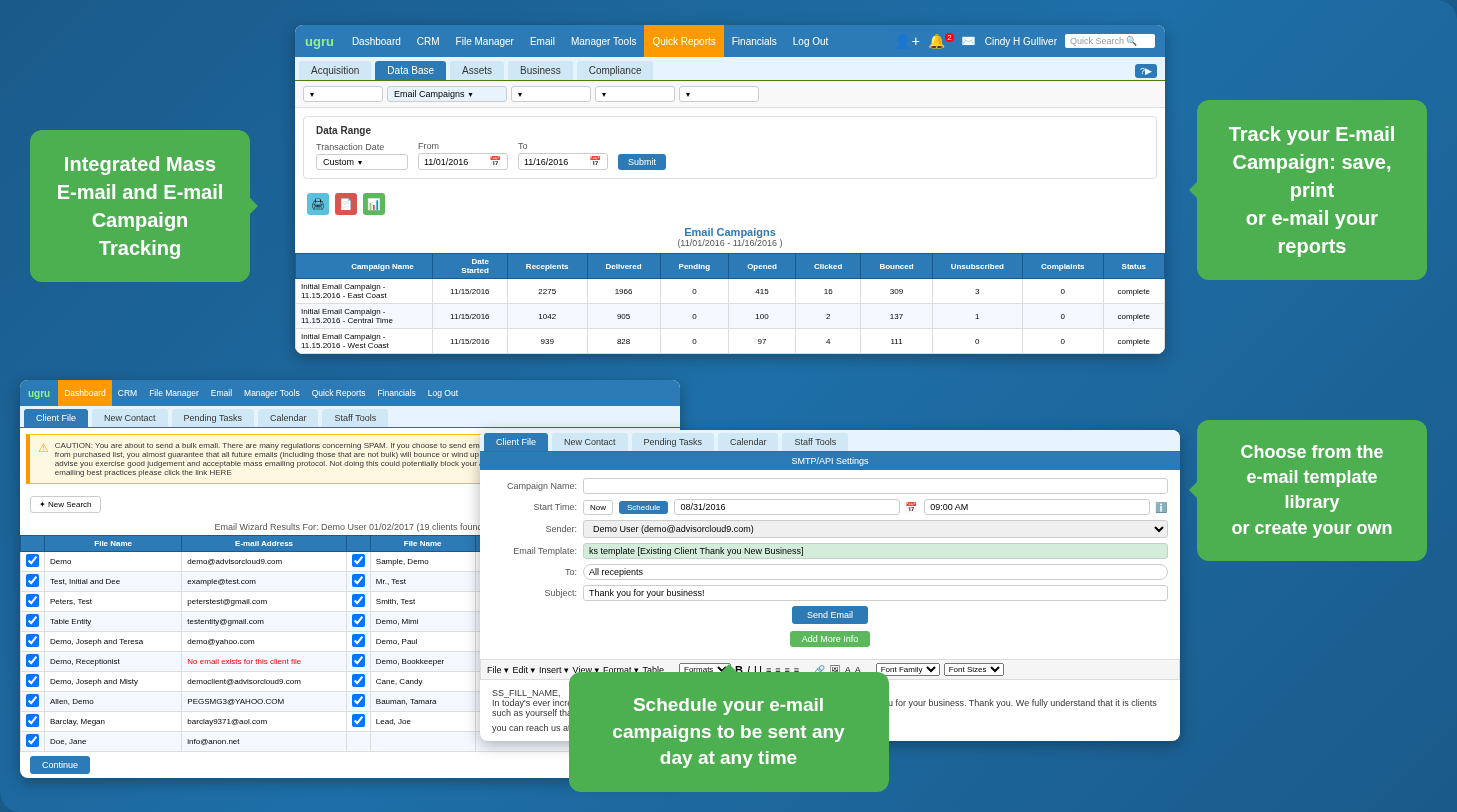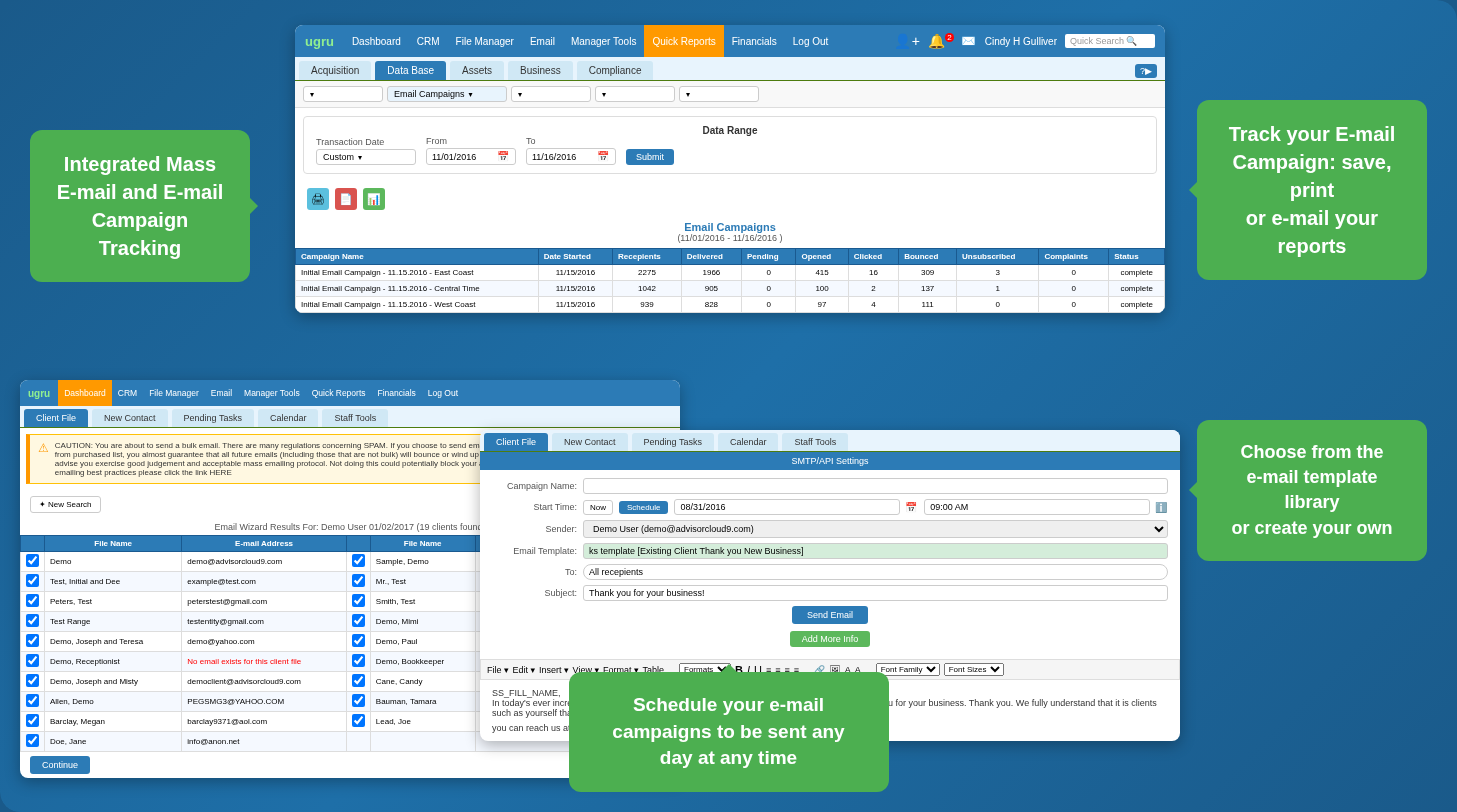--- a/index.html
+++ b/index.html
@@ -255,22 +255,22 @@
     .data-range {
       padding: 8px 12px;
       border: 1px solid #ddd;
       margin: 8px;
       border-radius: 4px;
       background: white;
     }
     .data-range-title {
       font-size: 10px;
       font-weight: bold;
+      margin-bottom: 5px;
       color: #333;
-      text-align: center;
     }
     .form-row {
       display: flex;
       gap: 10px;
       align-items: flex-end;
     }
     .form-group {
       display: flex;
       flex-direction: column;
       gap: 2px;
@@ -333,22 +333,22 @@
 
     
     .data-table {
       width: 100%;
       border-collapse: collapse;
       font-size: 8px;
     }
     .data-table th {
       background: #2c7bb6;
       color: white;
-      padding: 3px 5px;
-      text-align: left;
+      padding: 3px 18px;
+      text-align: right;
       border: 1px solid #1a5a90;
     }
     .data-table td {
       padding: 3px 5px;
       border: 1px solid #ddd;
       text-align: center;
     }
     .data-table tr:nth-child(even) td { background: #f5f9ff; }
 
     
@@ -585,21 +585,21 @@
       <div class="dropdown-box" style="min-width:80px;">
           <span style="font-size:8px;">▾</span>
         </div>
     </div>
 
     <div class="data-range">
       <div class="data-range-title">Data Range</div>
       <div class="form-row">
         <div class="form-group">
           <div class="form-label">Transaction Date</div>
-          <div class="dropdown-box" style="width:100px;">
+          <div class="dropdown-box" style="width:92px;">
             <span style="font-size:9px;">Custom</span>
               <span style="font-size:8px;">▾</span>
           </div>
         </div>
         <div class="form-group">
           <div class="form-label">From</div>
           <div class="form-input">
             <span style="font-size:9px;">11/01/2016</span>
             <span style="margin-left:auto;font-size:10px;">📅</span>
           </div>
@@ -756,21 +756,21 @@
           <tr>
       <td class="checkbox-cell"><input type="checkbox" checked="" style=""></td>
       <td>Peters, Test</td>
       <td>peterstest@gmail.com</td>
       <td class="checkbox-cell"><input type="checkbox" checked="" style=""></td>
       <td>Smith, Test</td>
       <td>smithtest@testmail.com</td>
     </tr>
           <tr>
       <td class="checkbox-cell"><input type="checkbox" checked="" style=""></td>
-      <td>Test Range</td>
+      <td>Table Entity</td>
       <td>testentity@gmail.com</td>
       <td class="checkbox-cell"><input type="checkbox" checked="" style=""></td>
       <td>Demo, Mimi</td>
       <td>mimiademo@gmail.com</td>
     </tr>
           <tr>
       <td class="checkbox-cell"><input type="checkbox" checked="" style=""></td>
       <td>Demo, Joseph and Teresa</td>
       <td>demo@yahoo.com</td>
       <td class="checkbox-cell"><input type="checkbox" checked="" style=""></td>

